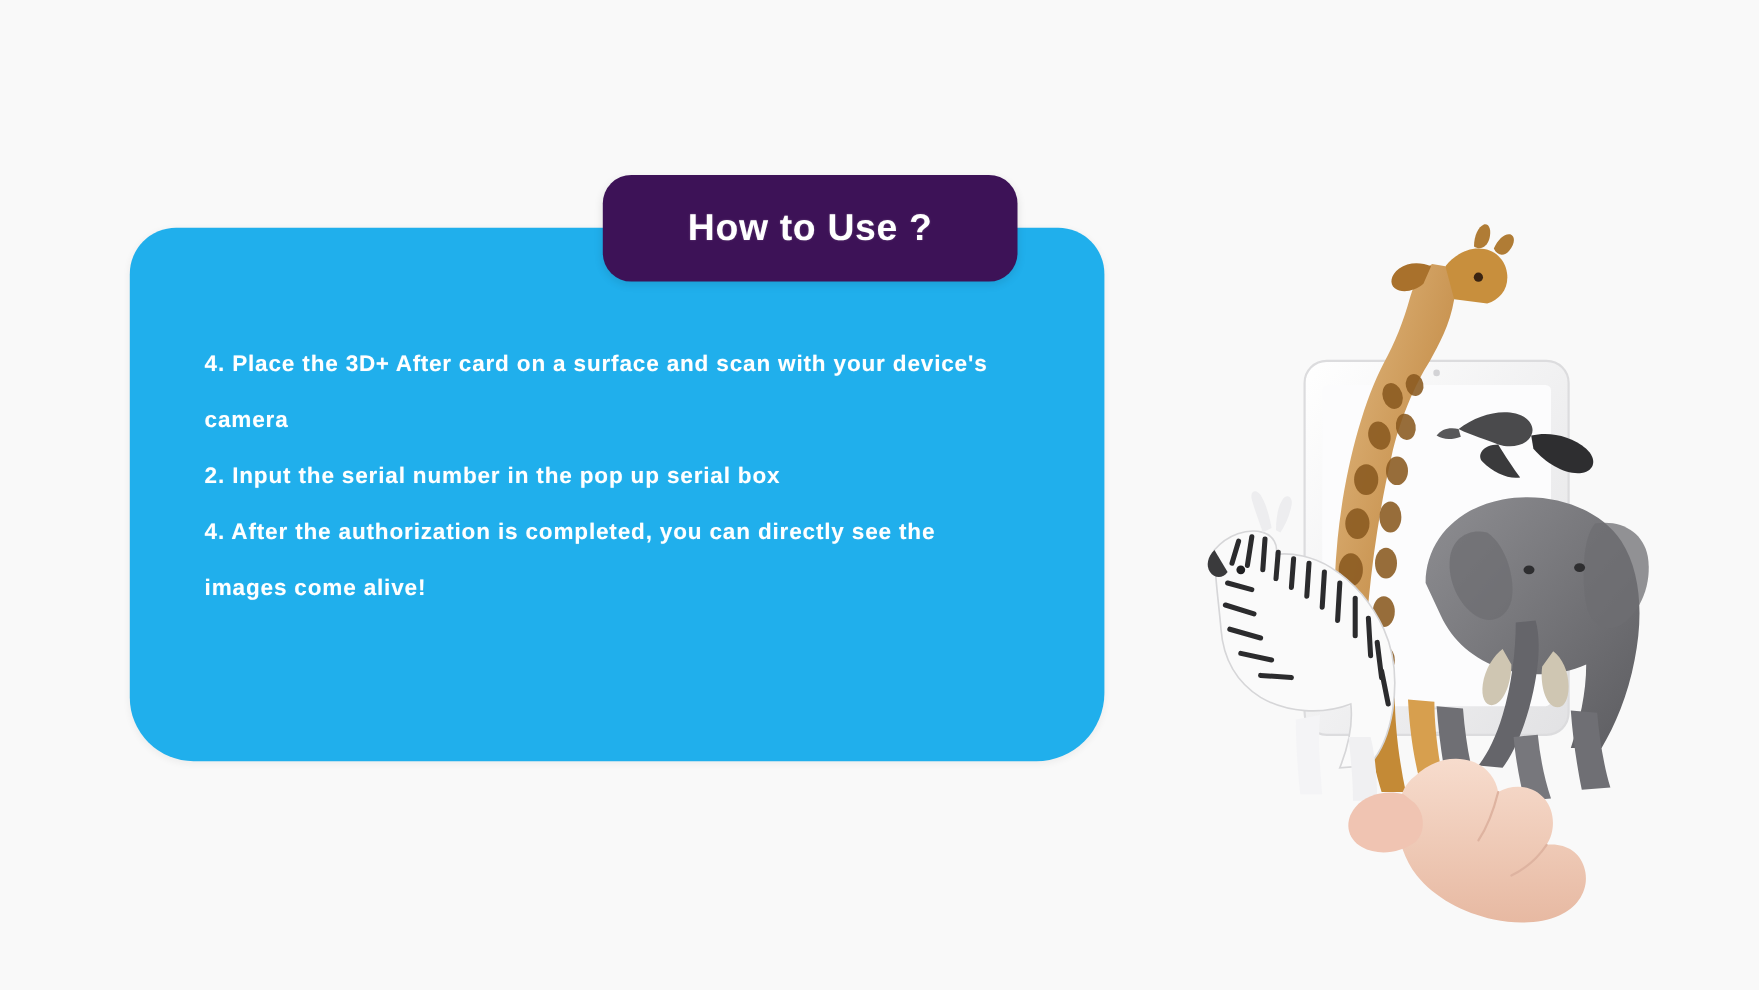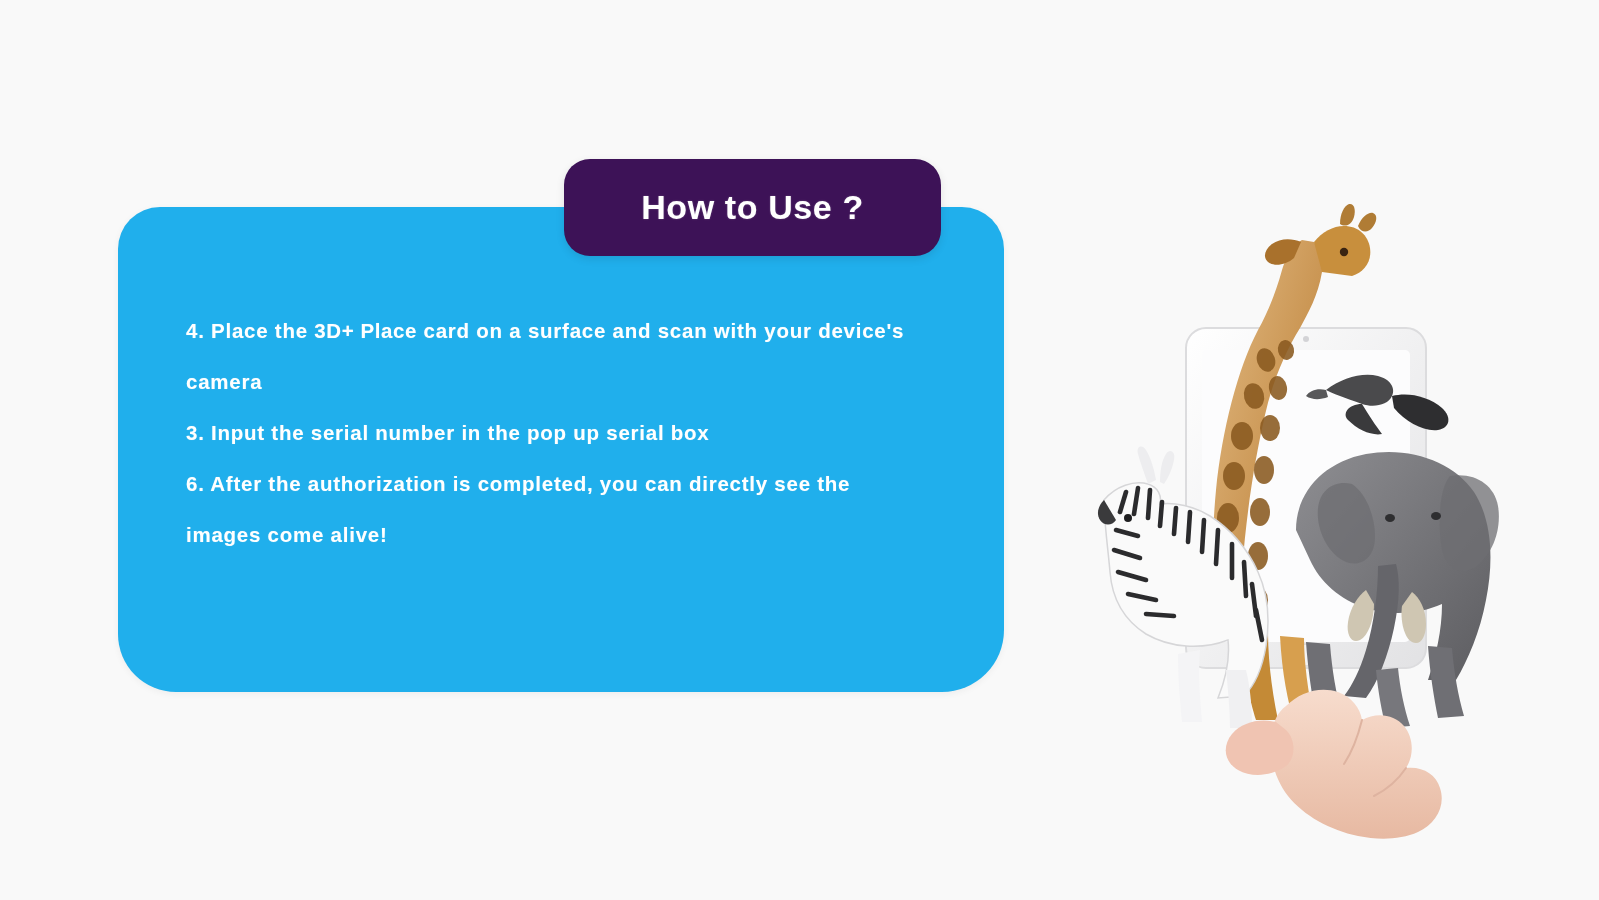--- a/index.html
+++ b/index.html
@@ -66,21 +66,20 @@
     left: 548px;
     top: 159px;
     width: 377px;
     height: 97px;
     background: #3d1257;
     border-radius: 26px;
     display: flex;
     align-items: center;
     justify-content: center;
     box-shadow: 0 3px 8px rgba(0,0,0,0.10);
-    margin-left: 16px;
   }
   .title-badge-text {
     color: #ffffff;
     font-family: "Liberation Sans", sans-serif;
     font-size: 34px;
     font-weight: 800;
     letter-spacing: 0.6px;
     text-shadow: 0 0 2px rgba(255,255,255,0.25);
   }
 
@@ -100,29 +99,29 @@
 </style>
 </head>
 <body>
 
 <div id="stage">
 
   <div class="info-panel">
     <div class="steps">
 
       <div class="step-line wrapped">
-        <span>4. Place the </span><b class="strong">3D+ Place</b><span> card on a surface and scan with your device's camera</span>
+        <span>4. Place the </span><b class="strong">3D+ After</b><span> card on a surface and scan with your device's camera</span>
       </div>
 
       <div class="step-line">
-        <span>3. Input the serial number in the pop up serial box</span>
+        <span>2. Input the serial number in the pop up serial box</span>
       </div>
 
       <div class="step-line wrapped">
-        <span>6. After the authorization is completed, you can directly see the images come alive!</span>
+        <span>4. After the authorization is completed, you can directly see the images come alive!</span>
       </div>
 
     </div>
   </div>
 
   <div class="title-badge">
     <span class="title-badge-text">How to Use ?</span>
   </div>
 
   <div class="ar-illustration">

